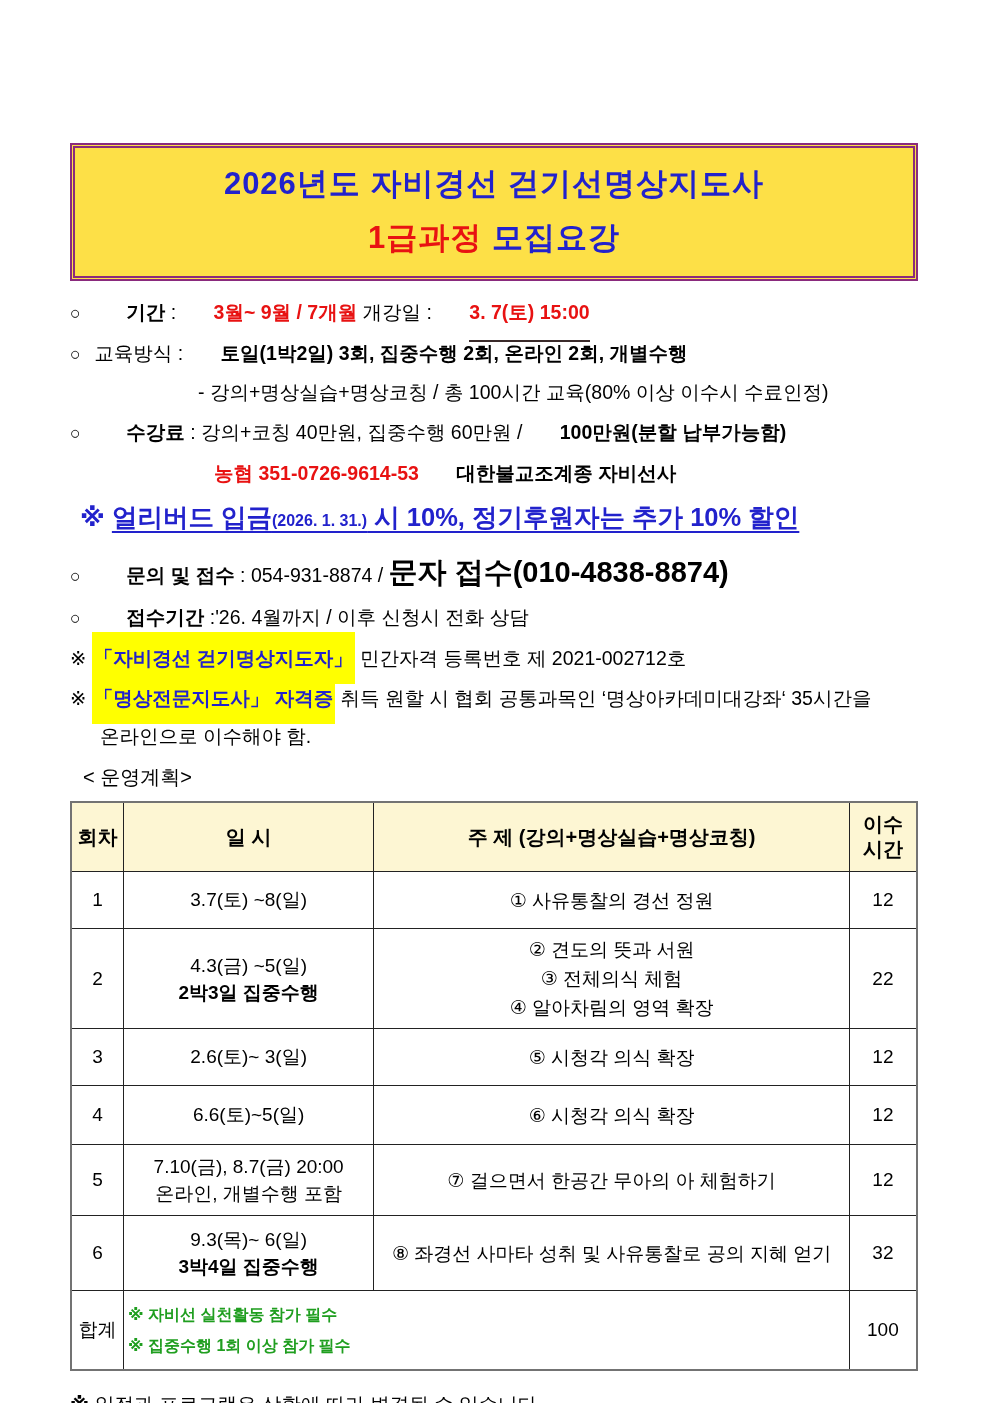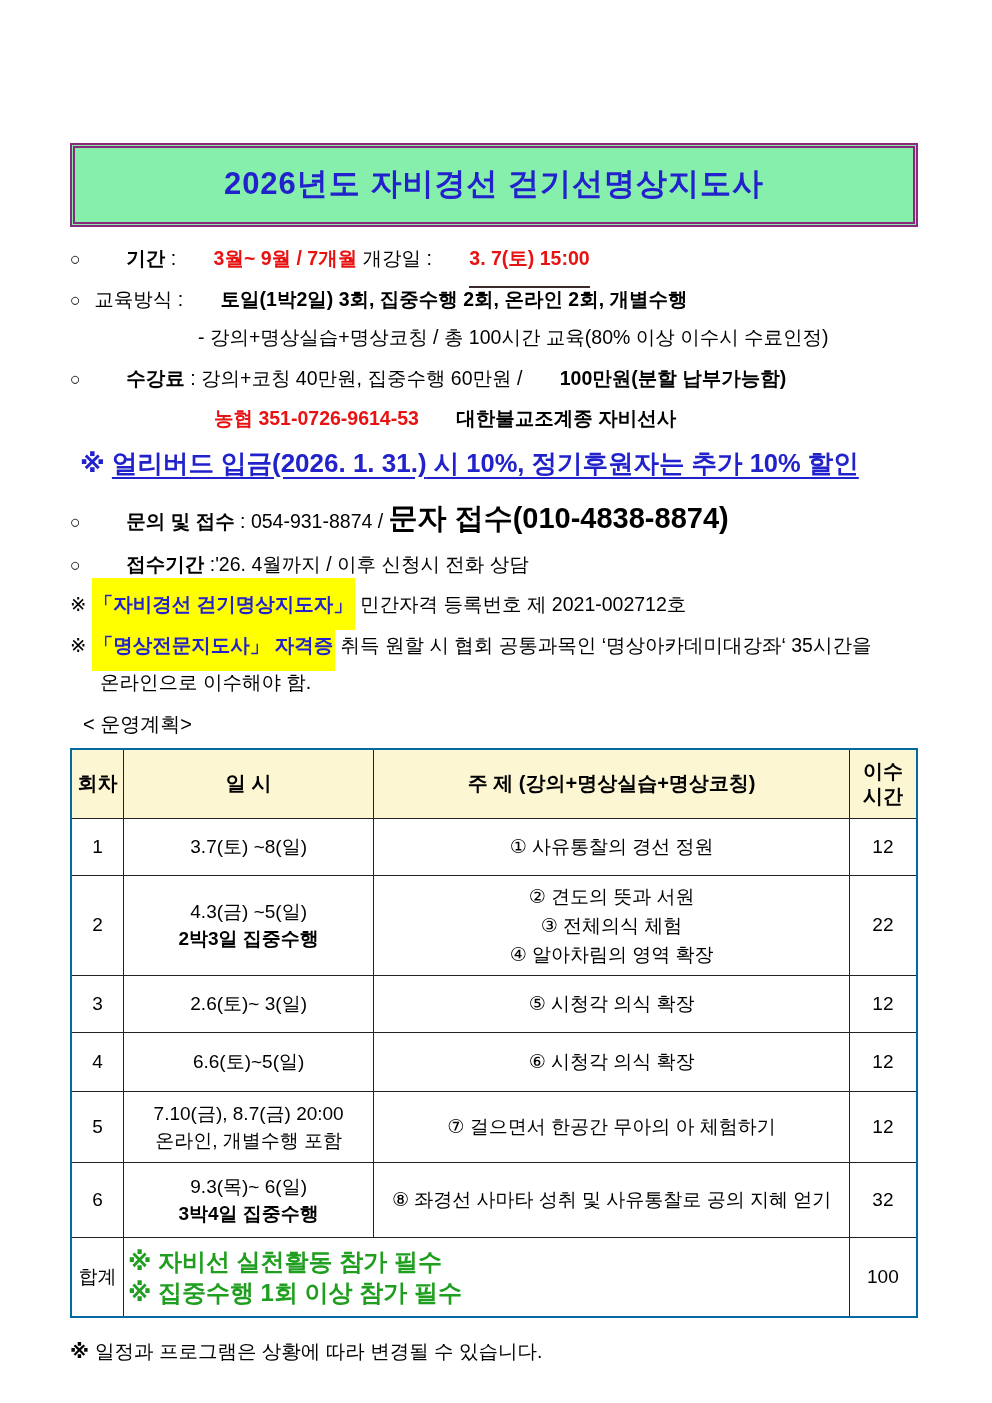--- a/index.html
+++ b/index.html
@@ -1,75 +1,78 @@
 <!DOCTYPE html>
 <html><head>
 <meta charset="utf-8">
 <style>
   html,body{margin:0;padding:0;background:#ffffff;}
   body{width:992px;height:1403px;font-family:"Liberation Sans","DejaVu Sans",sans-serif;color:#000;}
   .page{position:relative;width:992px;height:1403px;overflow:hidden;}
   .content{position:absolute;left:70px;top:143px;width:848px;}
 
   
-  .title-box{border:5px double #8a2a7d;background:#86efac;text-align:center;padding:17px 6px 20px;}
+  .title-box{border:5px double #8a2a7d;background:#fde047;text-align:center;padding:17px 6px 20px;}
   .title-line{font-size:31px;font-weight:bold;color:#2222cc;letter-spacing:1px;line-height:1.2;}
   .title-line2{margin-top:17px;}
   .grade-red{color:#e81212;}
 
   
   .lines{margin-top:20px;font-size:19.5px;line-height:1.2;}
   .line{margin-bottom:17px;white-space:nowrap;}
   .marker{font-size:18px;margin-right:8px;}
   .b{font-weight:bold;margin-left:32px;}
   .red{color:#e81212;}
   .u-start{border-bottom:2px solid #3a2a2a;padding-bottom:17px;}
   .indent-detail{padding-left:128px;margin-top:-2px;}
   .indent-account{padding-left:112px;}
   .earlybird{font-size:25.5px;font-weight:bold;color:#2222cc;margin:2px 0 22px 10px;}
   .earlybird .ul{text-decoration:underline;text-underline-offset:5px;}
-  .earlybird .small{font-size:26px;}
+  .earlybird .small{font-size:16px;}
   .contact-big{font-size:29px;font-weight:bold;}
   .hl{background:#ffff00;color:#2222cc;font-weight:bold;padding:15px 2px;}
   .cert-cont{padding-left:30px;margin-top:-3px;}
   .plan-heading{font-size:20px;margin:8px 13px 12px;}
 
   
-  table.plan{width:100%;border-collapse:collapse;table-layout:fixed;border:2px solid #0369a1;}
+  table.plan{width:100%;border-collapse:collapse;table-layout:fixed;border:2px solid #737373;}
   table.plan col.c-round{width:6.2%;}
   table.plan col.c-date{width:29.6%;}
   table.plan col.c-subj{width:56.2%;}
   table.plan col.c-hours{width:8%;}
   table.plan th,table.plan td{border:1.5px solid #222;font-weight:normal;font-size:19px;text-align:center;vertical-align:middle;padding:6px 4px;}
   table.plan th{background:#fdf6d3;font-weight:bold;font-size:20px;height:56px;}
   .prewrap{white-space:pre-line;line-height:1.25;}
   td.subj{text-align:left;padding-left:12px;}
   .subj-line{line-height:29px;}
   .date-line{line-height:27px;}
   .date-bold{font-weight:bold;line-height:27px;}
   tr.r1 td{height:44px;}
   tr.r3 td{height:44px;}
   tr.r4 td{height:46px;}
   tr.r5 td{height:58px;}
   tr.r6 td{height:62px;}
   tr.rt td{height:66px;}
-  .total-note{font-size:24px;font-weight:bold;color:#1f9e1f;line-height:31px;text-align:left;}
+  .total-note{font-size:16px;font-weight:bold;color:#1f9e1f;line-height:31px;text-align:left;}
 
   
   .footnote{margin-top:20px;font-size:19.5px;}
   .footnote .fn-marker{font-weight:bold;margin-right:6px;}
 </style>
 </head>
 <body>
 
 <div class="page">
   <div class="content">
 
     <div class="title-box">
       <div class="title-line">2026년도 자비경선 걷기선명상지도사</div>
+      <div class="title-line title-line2">
+        <span class="grade-red">1급과정</span><span> 모집요강</span>
+      </div>
     </div>
 
     <div class="lines">
 
       <div class="line">
         <span class="marker">○</span>
         <span class="b">기간</span>
         <span> : </span>
         <span class="b red">3월~ 9월 / 7개월</span>
         <span> 개강일 : </span>

